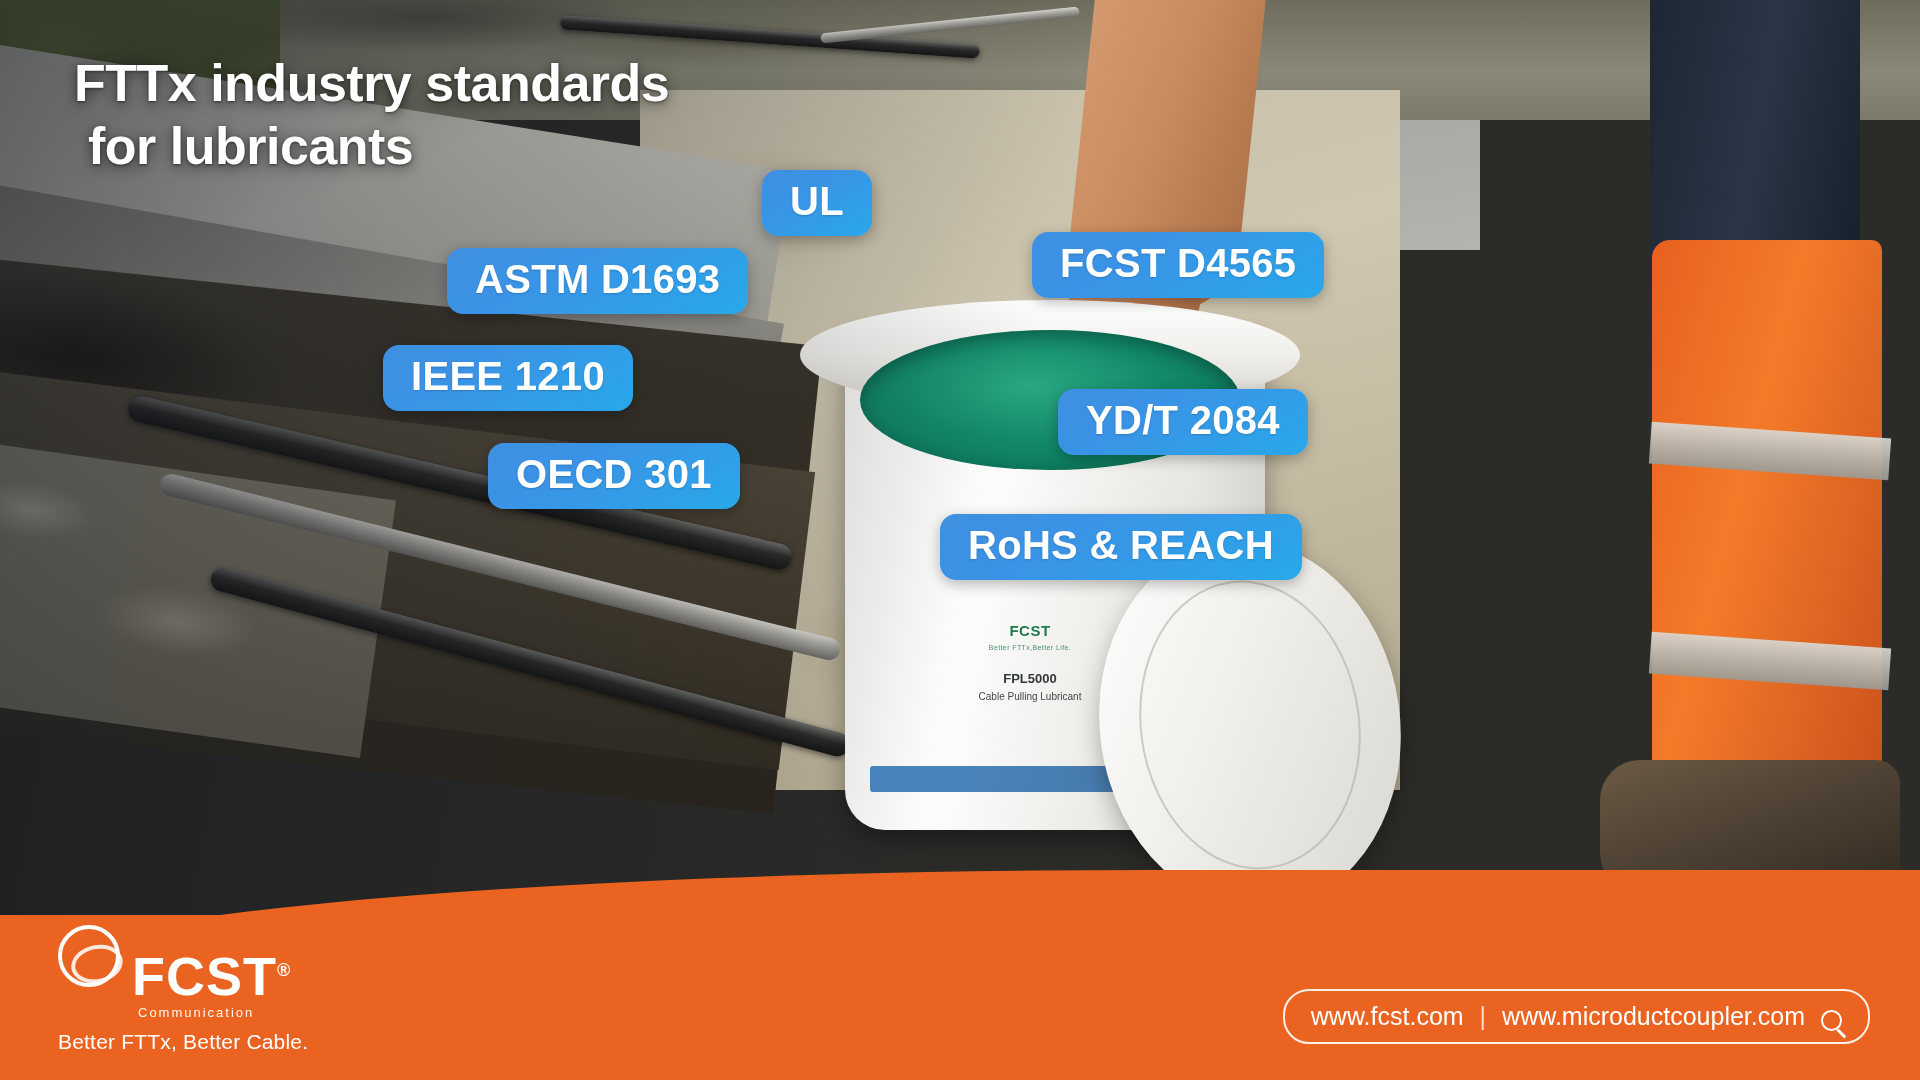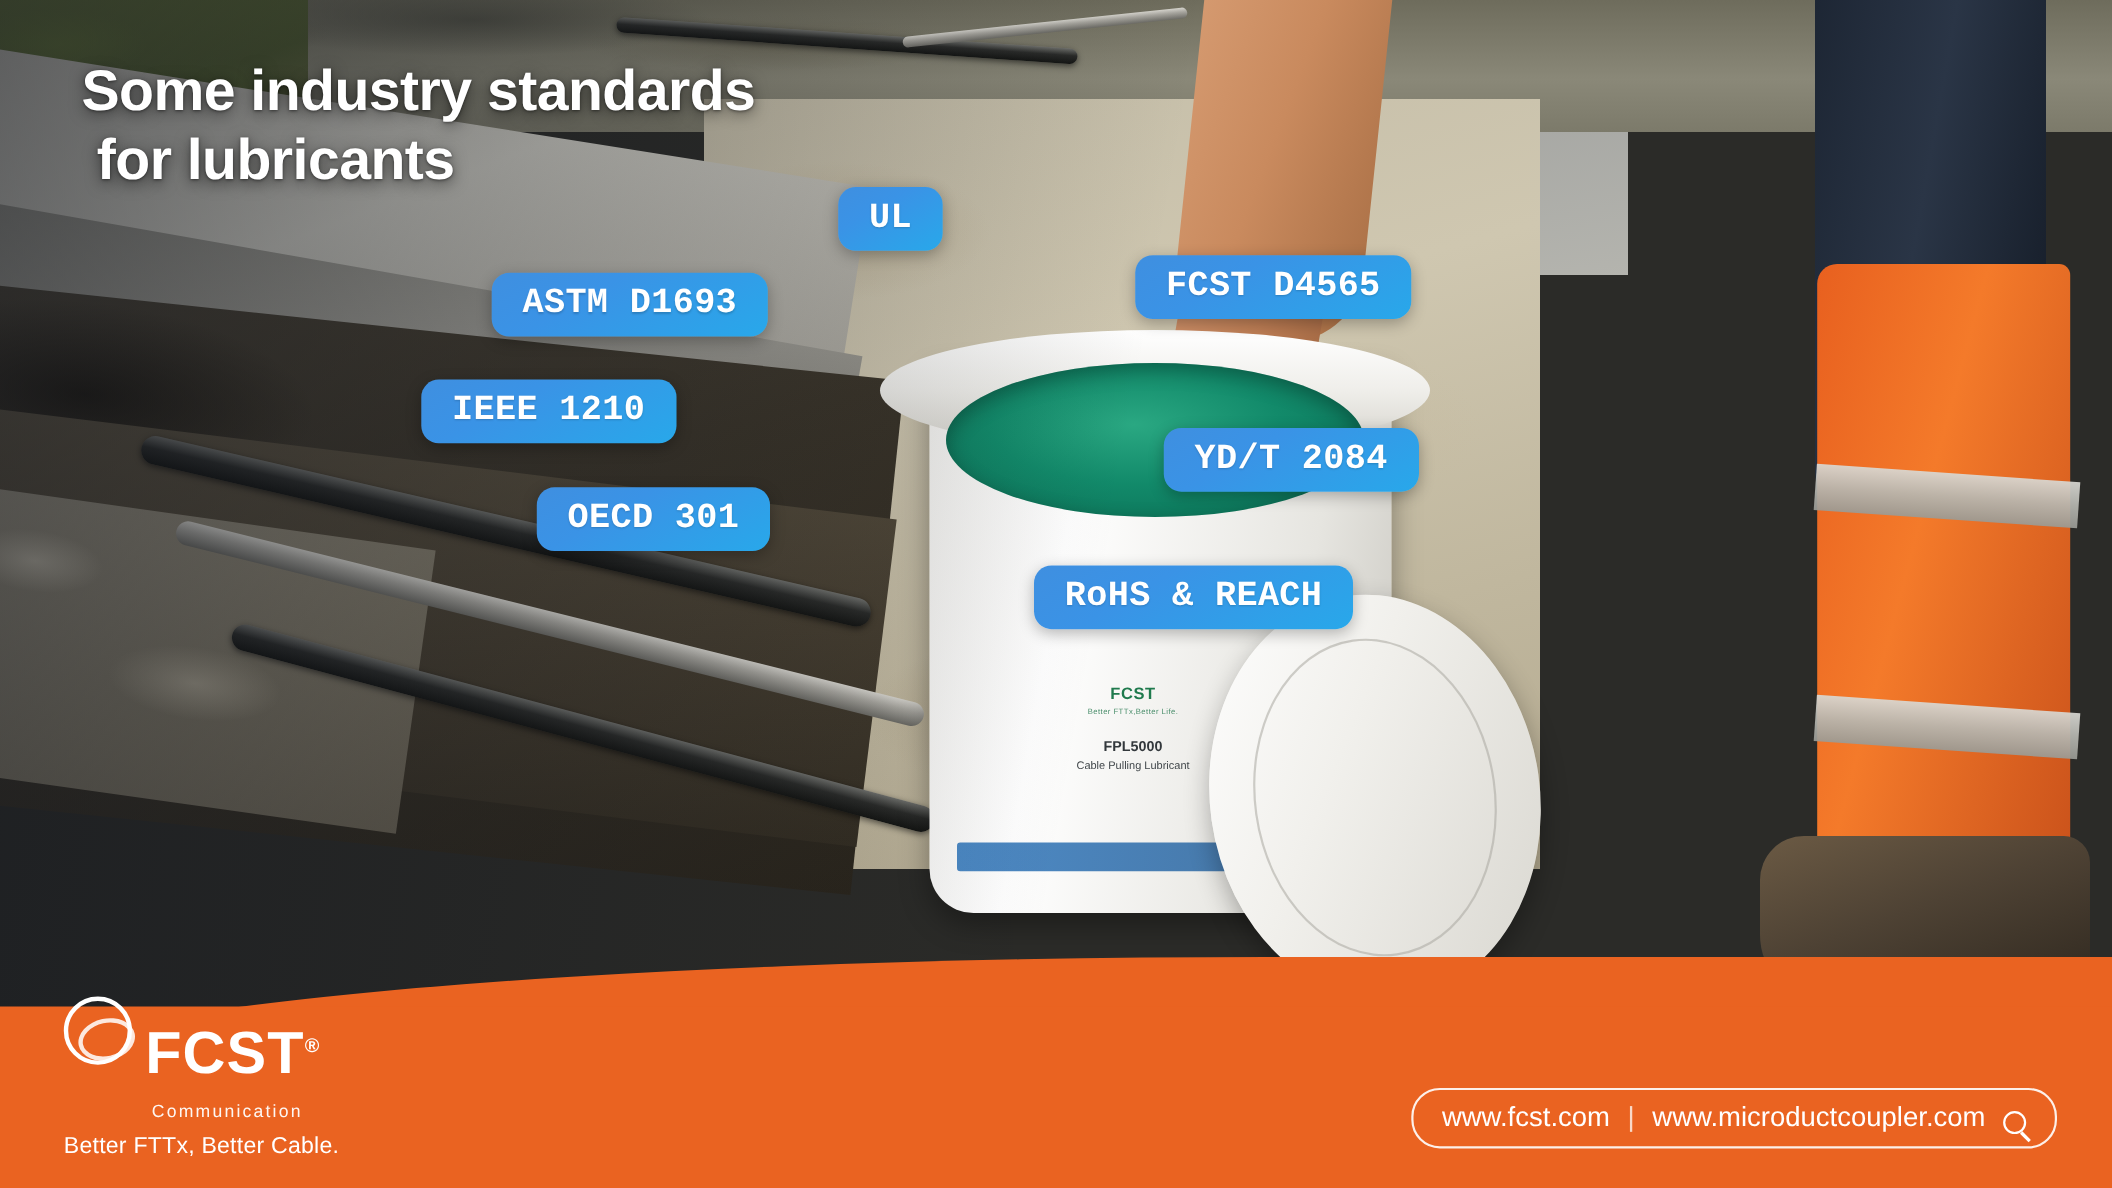--- a/index.html
+++ b/index.html
@@ -188,29 +188,28 @@
     color:#ffffff; font-weight:bold; font-size:52px; line-height:1.22;
     letter-spacing:-.5px;
     text-shadow:0 3px 14px rgba(0,0,0,.55), 0 1px 3px rgba(0,0,0,.5);
   }
   #headline .l2 { padding-left:14px; display:block; }
 
   
   .badge {
     position:absolute;
     display:flex; align-items:center; justify-content:center;
-    color:#ffffff; font-weight:bold; font-size:32px;
+    color:#ffffff; font-weight:bold; font-size:40px;
     letter-spacing:.3px;
     background:linear-gradient(150deg,#3f8fe0 0%,#3a93e6 35%,#28a8ea 100%);
     border-radius:16px;
     padding:9px 28px 12px;
     box-shadow:0 4px 14px rgba(0,0,0,.28);
     white-space:nowrap;
     text-shadow:0 1px 2px rgba(0,0,0,.18);
-    font-family:Liberation Mono, monospace;
   }
 
   
   #footer {
     position:absolute; left:0; bottom:0; width:1920px; height:210px;
     overflow:hidden;
   }
   #footer .curve {
     position:absolute; left:0; bottom:0; width:1920px; height:210px;
     background:#ea6321;
@@ -229,21 +228,21 @@
     position:relative; flex:0 0 auto;
   }
   .logo-mark:after {
     content:""; position:absolute; left:9px; top:16px; width:44px; height:30px;
     border:4px solid #ffffff; border-radius:50%;
     transform:rotate(-12deg); opacity:.85;
   }
   .logo-text { font-weight:bold; font-size:54px; letter-spacing:1px; line-height:1;margin-top:41px; }
   .logo-reg { font-size:18px; vertical-align:super; font-weight:bold; }
   .logo-comm {
-    font-size:16px; letter-spacing:2px; margin-top:18px;
+    font-size:13px; letter-spacing:2px; margin-top:2px;
     padding-left:80px; opacity:.95;
   }
   .tagline {
     margin-top:10px; font-size:21px; letter-spacing:.2px; font-weight:normal;
   }
   .url-pill {
     position:absolute; right:50px; bottom:36px;
     display:flex; align-items:flex-end; gap:16px;
     border:2px solid rgba(255,255,255,.9);
     border-radius:26px;
@@ -303,21 +302,21 @@
   <div class="leg-dark"></div>
   <div class="leg-hivis"></div>
   <div class="hivis-band" style="top:430px; transform:rotate(4deg);"></div>
   <div class="hivis-band" style="top:640px; transform:rotate(4deg);"></div>
   <div class="boot"></div>
 
   <div class="vignette"></div>
 </div>
 
 <div id="headline">
-  <span>Some industry standards</span>
+  <span>FTTx industry standards</span>
   <span class="l2">for lubricants</span>
 </div>
 
 <div id="badges">
     <div class="badge" style="left: 762px; top: 170px;">
       <span>UL</span>
     </div>
     <div class="badge" style="left: 447px; top: 248px;">
       <span>ASTM D1693</span>
     </div>

